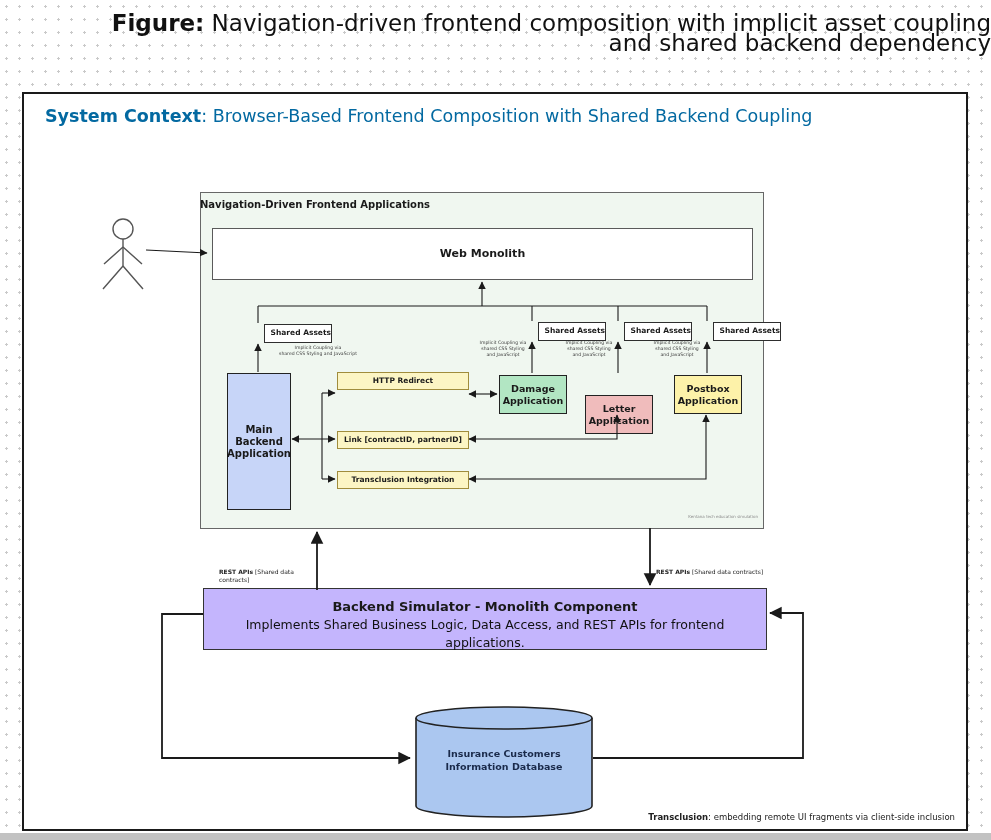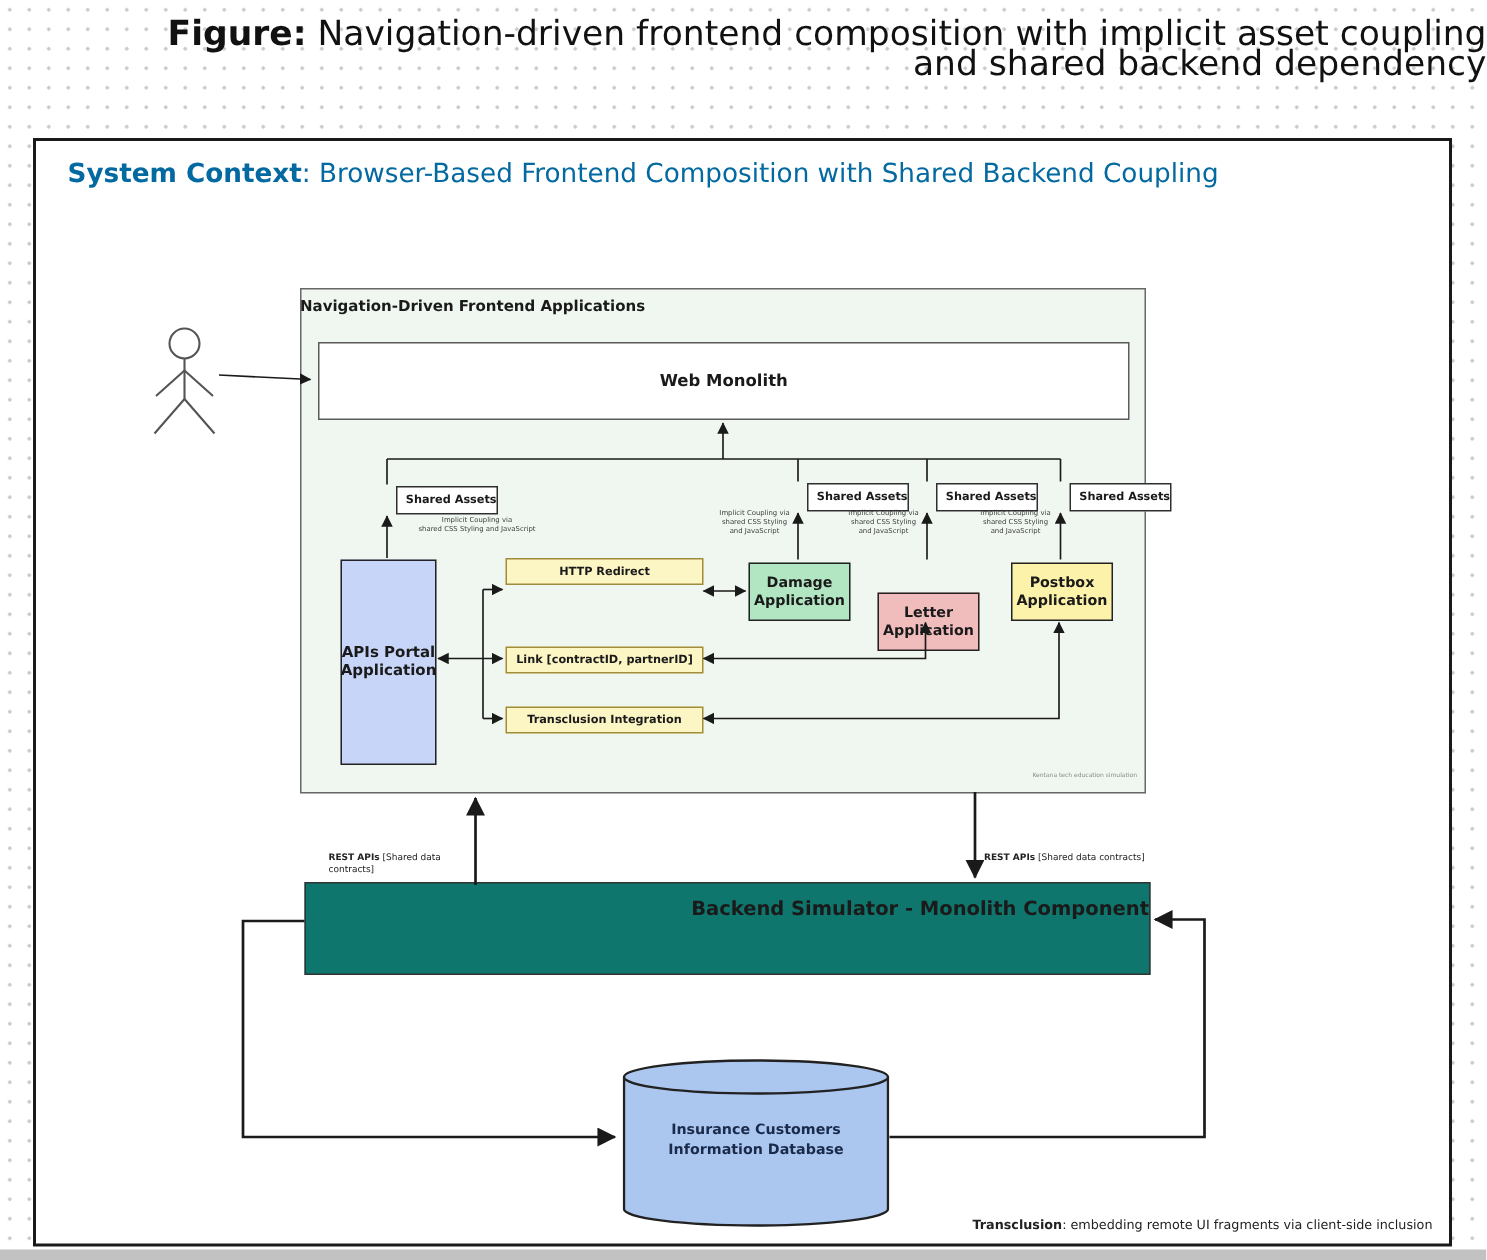--- a/index.html
+++ b/index.html
@@ -37,22 +37,22 @@
     border:1px solid #222;display:flex;align-items:center;justify-content:center;
     text-align:center;font-weight:bold;font-size:9.5px;line-height:12px;
   }
   .conn-box{
     left:337px;width:130px;height:16px;background:var(--connector-fill,#fcf5c4);
     border:1px solid #a08c3c;text-align:center;line-height:15px;font-size:7.5px;font-weight:bold;
   }
   .fine-print{left:672px;top:514px;width:86px;font-size:4px;line-height:5px;color:#8a8a8a;text-align:right;}
   .rest-label{font-size:6px;line-height:8px;color:#222;}
   .backend-box{
-    left:203px;top:588px;width:562px;height:60px;background:#0f766e;border:1.5px solid #333;
-    text-align:right;
+    left:203px;top:588px;width:562px;height:60px;background:#c4b5fd;border:1.5px solid #333;
+    text-align:center;
   }
   .backend-title{margin-top:9px;font-size:13px;font-weight:bold;line-height:18px;}
   .backend-sub{font-size:12.5px;line-height:18px;color:#111;}
   .db-wrap{left:415px;top:705px;width:178px;height:114px;}
   .db-text{left:415px;top:747px;width:178px;text-align:center;font-size:9.5px;font-weight:bold;line-height:13px;color:#1a2a4a;}
   .trans-note{left:610px;top:812px;width:345px;text-align:right;font-size:8.5px;color:#222;}
   .bottom-bar{left:0;top:833px;width:991px;height:7px;background:#c2c2c2;}
   svg.overlay{left:0;top:0;pointer-events:none;}
 </style>
 </head>
@@ -91,40 +91,41 @@
   <div>Implicit Coupling via</div>
   <div>shared CSS Styling</div>
   <div>and JavaScript</div>
 </div>
 <div class="abs note-sm" style="left:653px;top:340px;width:48px;">
   <div>Implicit Coupling via</div>
   <div>shared CSS Styling</div>
   <div>and JavaScript</div>
 </div>
 
-<div class="abs app-box" style="left:227px;top:373px;width:62px;height:135px;background:var(--portal-fill,#c7d5f8);font-size:10px;">APIs Portal Application</div>
+<div class="abs app-box" style="left:227px;top:373px;width:62px;height:135px;background:var(--portal-fill,#c7d5f8);font-size:10px;">Main Backend Application</div>
 <div class="abs app-box" style="left:499px;top:375px;width:66px;height:37px;background:var(--damage-fill,#b2e6c3);">Damage Application</div>
 <div class="abs app-box" style="left:585px;top:375px;width:66px;height:37px;background:var(--letter-fill,#f0bcbc);margin-top:20px;">Letter Application</div>
 <div class="abs app-box" style="left:674px;top:375px;width:66px;height:37px;background:var(--postbox-fill,#fdf2a9);">Postbox Application</div>
 
 <div class="abs conn-box" style="top:372px;">HTTP Redirect</div>
 <div class="abs conn-box" style="top:431px;">Link [contractID, partnerID]</div>
 <div class="abs conn-box" style="top:471px;">Transclusion Integration</div>
 
 <div class="abs fine-print">Kentana tech education simulation</div>
 
 <div class="abs rest-label" style="left:219px;top:568px;width:100px;">
   <span class="b">REST APIs</span><span> [Shared data contracts]</span>
 </div>
 <div class="abs rest-label" style="left:656px;top:568px;width:110px;">
   <span class="b">REST APIs</span><span> [Shared data contracts]</span>
 </div>
 
 <div class="abs backend-box">
   <div class="backend-title">Backend Simulator - Monolith Component</div>
+  <div class="backend-sub">Implements Shared Business Logic, Data Access, and REST APIs for frontend applications.</div>
 </div>
 
 <div class="abs db-wrap">
   <svg width="178" height="114" viewBox="0 0 178 114">
     <path d="M1,13 L1,101 A88,11 0 0 0 177,101 L177,13" fill="var(--database-fill,#abc7f0)" stroke="#222" stroke-width="1.6"></path>
     <ellipse cx="89" cy="13" rx="88" ry="11" fill="var(--database-fill,#abc7f0)" stroke="#222" stroke-width="1.6"></ellipse>
   </svg>
 </div>
 <div class="abs db-text">
   <div>Insurance Customers</div>

